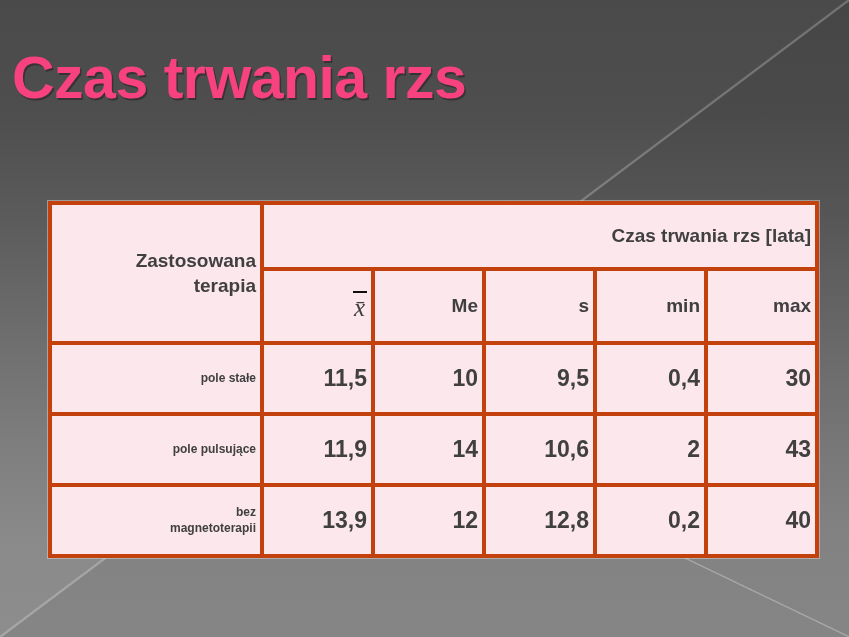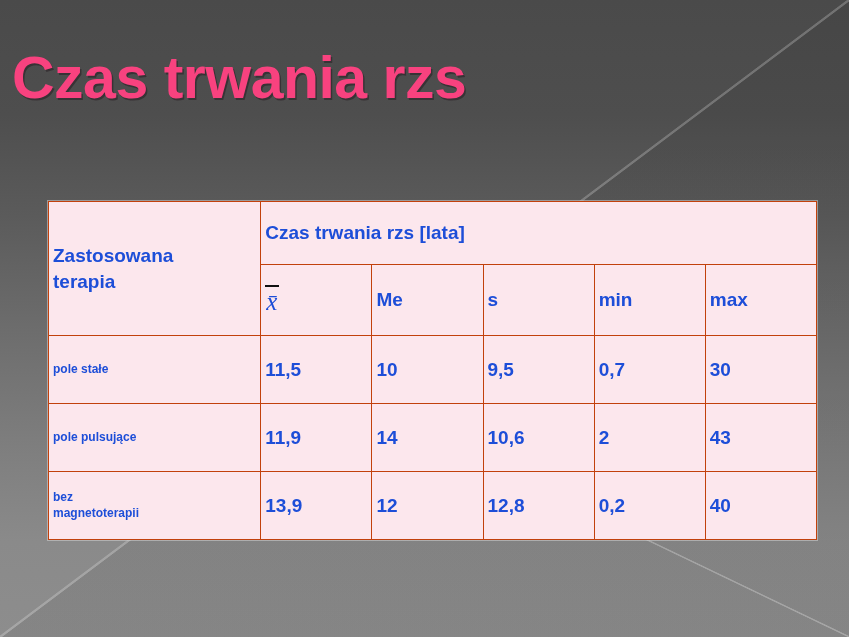--- a/index.html
+++ b/index.html
@@ -79,46 +79,46 @@
     left: 48px;
     top: 201px;
     width: 769px;
     border-collapse: collapse;
     table-layout: fixed;
     background: #fce7ed;
     box-shadow: 0 0 0 1px rgba(210,210,210,0.55);
   }
   #stats-table td, #stats-table th {
     background: #fce7ed;
-    border: 1px solid #c2410c;
-    color: #1d4ed8;
+    border: 4px solid #c2410c;
+    color: #404040;
     font-family: "Liberation Sans", sans-serif;
     font-weight: bold;
-    text-align: left;
+    text-align: right;
     vertical-align: middle;
     padding: 0 4px;
   }
   .col-label { width: 212px; }
   .col-stat  { width: 111px; }
 
   .group-head {
     height: 62px;
     font-size: 19px;
   }
   .sub-head {
     height: 70px;
     font-size: 19px;
   }
   .row-head-tall {
     font-size: 19px;
     line-height: 1.32;
   }
   .data-row td {
     height: 67px;
-    font-size: 19px;
+    font-size: 23px;
   }
   .data-row td.rowlabel {
     font-size: 12px;
     line-height: 1.3;
   }
 
   .xbar {
     font-family: "Liberation Serif", serif;
     font-style: italic;
     font-weight: normal;
@@ -164,21 +164,21 @@
         <th class="sub-head">min</th>
         <th class="sub-head">max</th>
       </tr>
     </thead>
     <tbody>
       <tr class="data-row">
         <td class="rowlabel">pole stałe</td>
         <td>11,5</td>
         <td>10</td>
         <td>9,5</td>
-        <td>0,7</td>
+        <td>0,4</td>
         <td>30</td>
       </tr>
       <tr class="data-row">
         <td class="rowlabel">pole pulsujące</td>
         <td>11,9</td>
         <td>14</td>
         <td>10,6</td>
         <td>2</td>
         <td>43</td>
       </tr>

